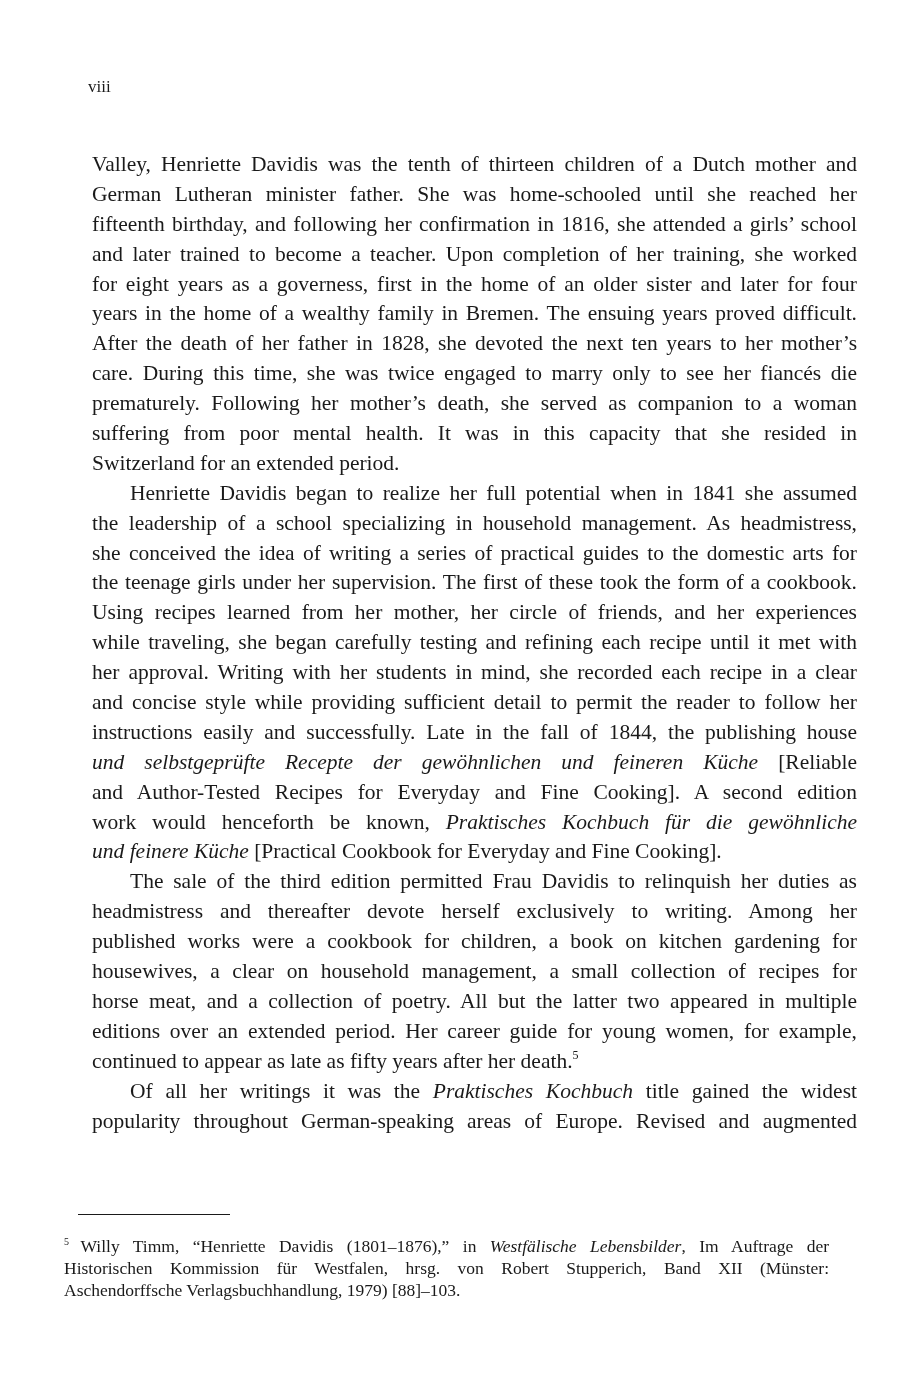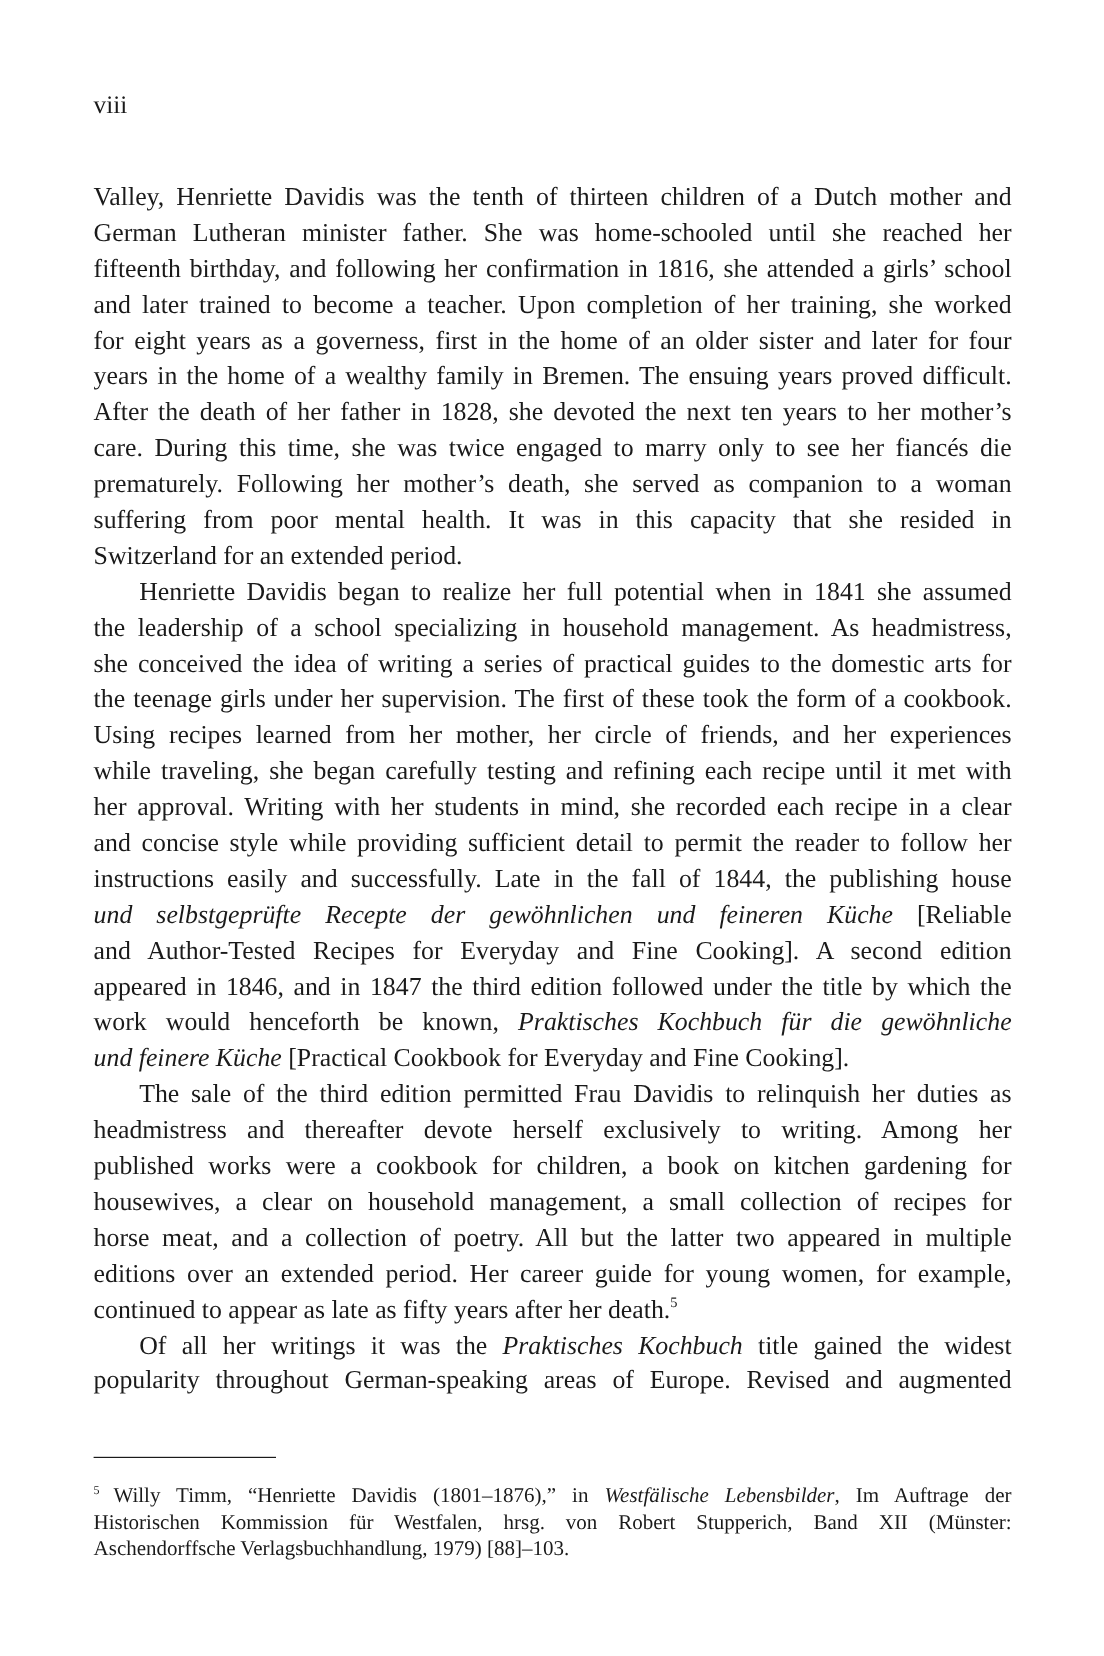--- a/index.html
+++ b/index.html
@@ -1,27 +1,27 @@
 <!DOCTYPE html>
 <html><head>
   <meta charset="utf-8">
   <style>
     html, body { margin: 0; padding: 0; background: #ffffff; }
     body { width: 920px; height: 1380px; position: relative; overflow: hidden;
       font-family: "Liberation Serif", "DejaVu Serif", serif; color: #1a1a1a; }
-    .page-number { position: absolute; left: 78px; top: 74px; font-size: 21px; line-height: 26px; }
-    .body-text { position: absolute; left: 78px; top: 150px; width: 765px; font-size: 21.5px; }
+    .page-number { position: absolute; left: 88px; top: 74px; font-size: 17px; line-height: 26px; }
+    .body-text { position: absolute; left: 92px; top: 150px; width: 765px; font-size: 21.5px; }
     .line { height: 29.9px; line-height: 29.9px; white-space: nowrap; text-align: justify; text-align-last: justify; overflow: visible; }
     .line.last { text-align-last: left; }
     .line.indent { padding-left: 38px; }
     .line span { white-space: pre; }
     i { font-style: italic; }
     sup { font-size: 12px; vertical-align: 9px; line-height: 0; }
     .footnote-rule { position: absolute; left: 78px; top: 1214px; width: 152px; height: 0; border-top: 1.3px solid #1a1a1a; }
-    .footnotes { position: absolute; left: 78px; top: 1235px; width: 765px; font-size: 17.5px; }
+    .footnotes { position: absolute; left: 64px; top: 1235px; width: 765px; font-size: 17.5px; }
     .fline { height: 22px; line-height: 22px; white-space: nowrap; text-align: justify; text-align-last: justify; }
     .fline.last { text-align-last: left; }
     .fline sup { font-size: 10px; vertical-align: 7px; }
   </style>
 </head>
 <body>
 
 <div class="page-number">viii</div>
 
 <div class="body-text" id="body-text">
@@ -43,21 +43,20 @@
       <div class="line"><span>the leadership of a school specializing in household management. As headmistress,</span></div>
       <div class="line"><span>she conceived the idea of writing a series of practical guides to the domestic arts for</span></div>
       <div class="line"><span>the teenage girls under her supervision. The first of these took the form of a cookbook.</span></div>
       <div class="line"><span>Using recipes learned from her mother, her circle of friends, and her experiences</span></div>
       <div class="line"><span>while traveling, she began carefully testing and refining each recipe until it met with</span></div>
       <div class="line"><span>her approval. Writing with her students in mind, she recorded each recipe in a clear</span></div>
       <div class="line"><span>and concise style while providing sufficient detail to permit the reader to follow her</span></div>
       <div class="line"><span>instructions easily and successfully. Late in the fall of 1844, the publishing house</span></div>
       <div class="line"><i>und selbstgeprüfte Recepte der gewöhnlichen und feineren Küche</i><span> [Reliable</span></div>
       <div class="line"><span>and Author-Tested Recipes for Everyday and Fine Cooking]. A second edition</span></div>
-      <div class="line"><span>appeared in 1846, and in 1847 the third edition followed under the title by which the</span></div>
       <div class="line"><span>work would henceforth be known, </span><i>Praktisches Kochbuch für die gewöhnliche</i></div>
       <div class="line last"><i>und feinere Küche</i><span> [Practical Cookbook for Everyday and Fine Cooking].</span></div>
     </div>
     <div>
       <div class="line indent"><span>The sale of the third edition permitted Frau Davidis to relinquish her duties as</span></div>
       <div class="line"><span>headmistress and thereafter devote herself exclusively to writing. Among her</span></div>
       <div class="line"><span>published works were a cookbook for children, a book on kitchen gardening for</span></div>
       <div class="line"><span>housewives, a clear on household management, a small collection of recipes for</span></div>
       <div class="line"><span>horse meat, and a collection of poetry. All but the latter two appeared in multiple</span></div>
       <div class="line"><span>editions over an extended period. Her career guide for young women, for example,</span></div>

